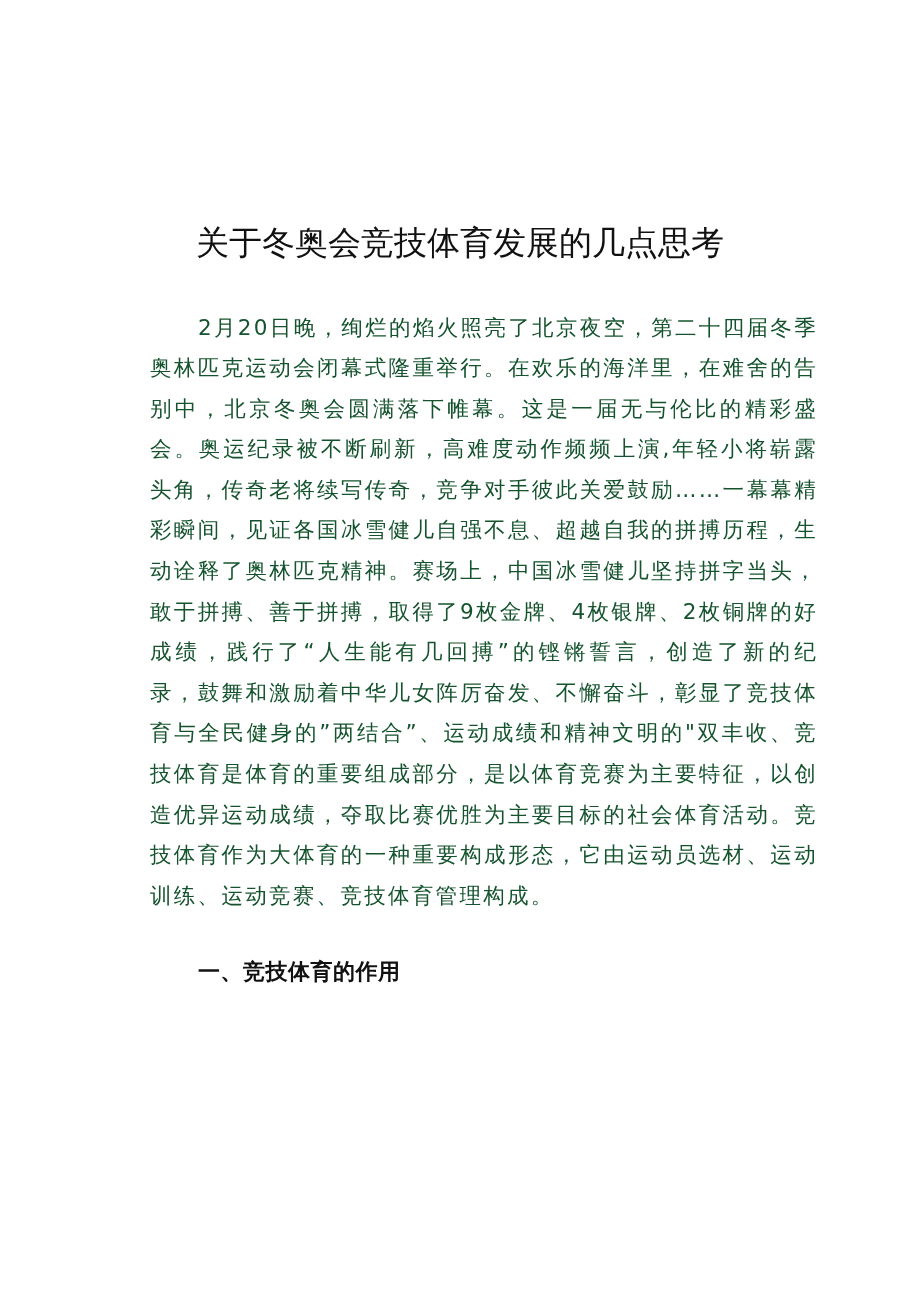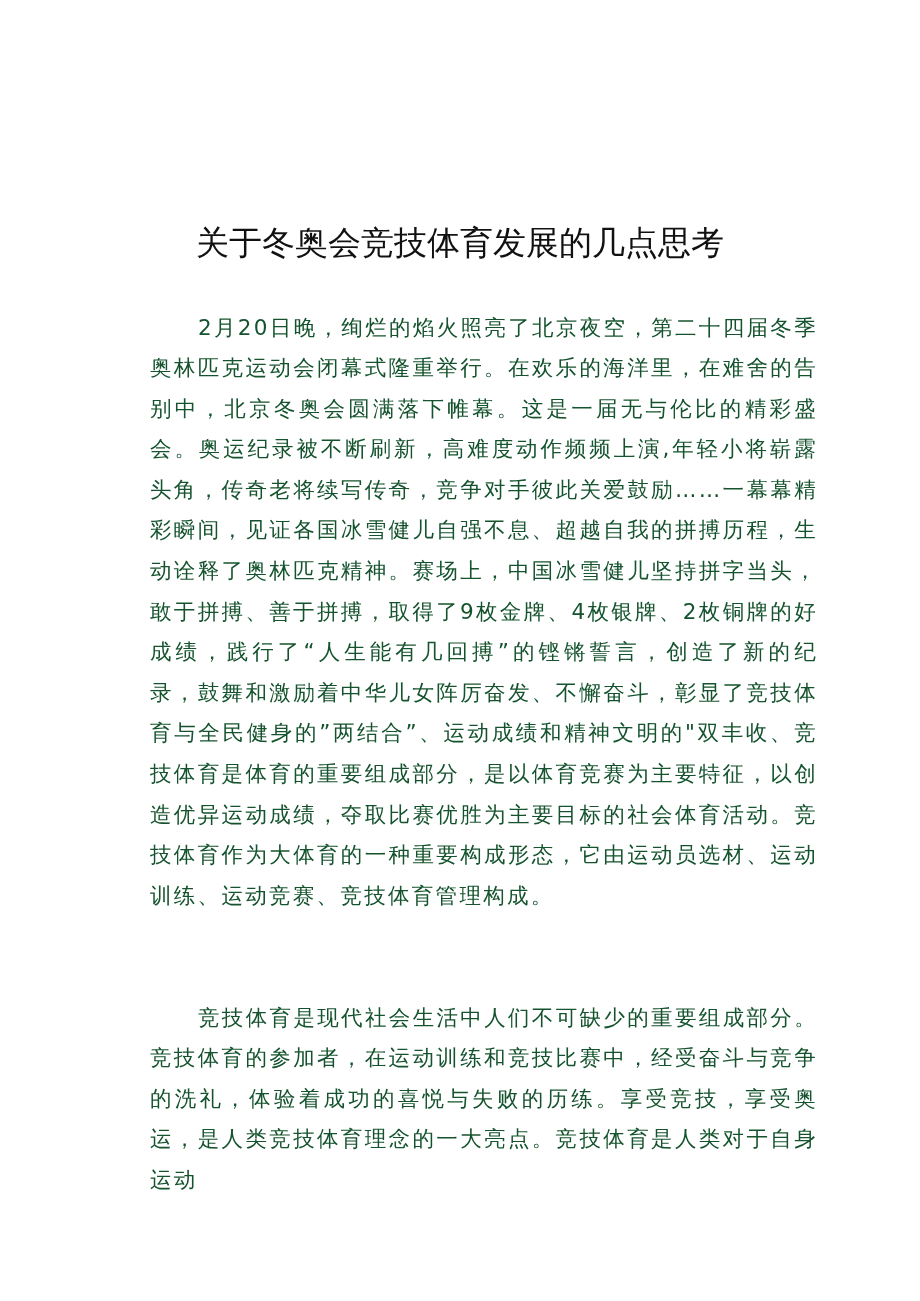--- a/index.html
+++ b/index.html
@@ -67,15 +67,15 @@
     }
   </style>
 </head>
 <body>
 
 <div class="page">
   <h1 class="title">关于冬奥会竞技体育发展的几点思考</h1>
 
   <p class="body-text para1">2月20日晚，绚烂的焰火照亮了北京夜空，第二十四届冬季奥林匹克运动会闭幕式隆重举行。在欢乐的海洋里，在难舍的告别中，北京冬奥会圆满落下帷幕。这是一届无与伦比的精彩盛会。奥运纪录被不断刷新，高难度动作频频上演,年轻小将崭露头角，传奇老将续写传奇，竞争对手彼此关爱鼓励……一幕幕精彩瞬间，见证各国冰雪健儿自强不息、超越自我的拼搏历程，生动诠释了奥林匹克精神。赛场上，中国冰雪健儿坚持拼字当头，敢于拼搏、善于拼搏，取得了9枚金牌、4枚银牌、2枚铜牌的好成绩，践行了“人生能有几回搏”的铿锵誓言，创造了新的纪录，鼓舞和激励着中华儿女阵厉奋发、不懈奋斗，彰显了竞技体育与全民健身的”两结合”、运动成绩和精神文明的"双丰收、竞技体育是体育的重要组成部分，是以体育竞赛为主要特征，以创造优异运动成绩，夺取比赛优胜为主要目标的社会体育活动。竞技体育作为大体育的一种重要构成形态，它由运动员选材、运动训练、运动竞赛、竞技体育管理构成。</p>
 
+  <h2 class="heading">一、竞技体育的作用</h2>
 
-  <p class="body-text para2">竞技体育是现代社会生活中人们不可缺少的重要组成部分。竞技体育的参加者，在运动训练和竞技比赛中，经受奋斗与竞争的洗礼，体验着成功的喜悦与失败的历练。享受竞技，享受奥运，是人类竞技体育理念的一大亮点。竞技体育是人类对于自身运动</p>
 </div>
 
 </body></html>

